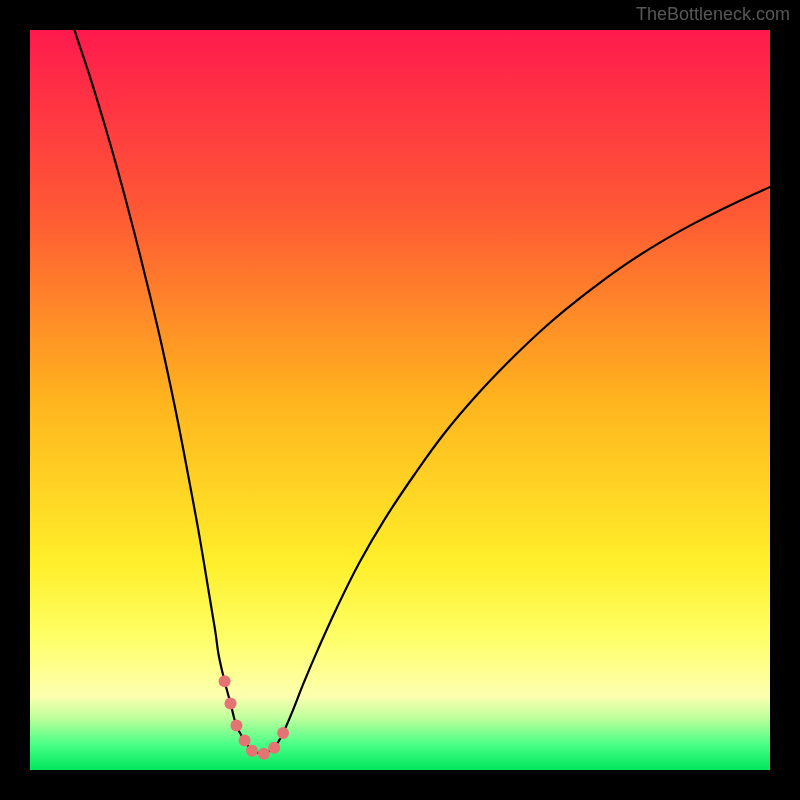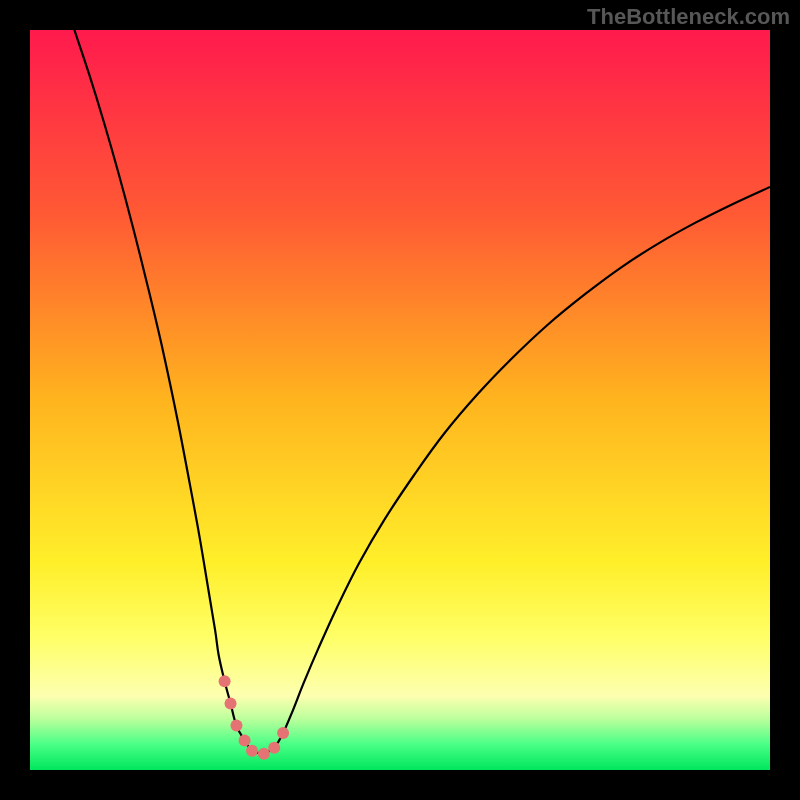--- a/index.html
+++ b/index.html
@@ -15,22 +15,22 @@
   position: relative;
   width: 800px;
   height: 800px;
   background: #000;
 }
 .watermark {
   position: absolute;
   top: 4px;
   right: 10px;
   color: #575757;
-  font-size: 22px;
-  font-weight: 700;
+  font-size: 18px;
+  font-weight: 400;
   z-index: 50;
 }
 .plot-wrap {
   position: absolute;
   left: 30px;
   top: 30px;
   width: 740px;
   height: 740px;
 }
 svg {

